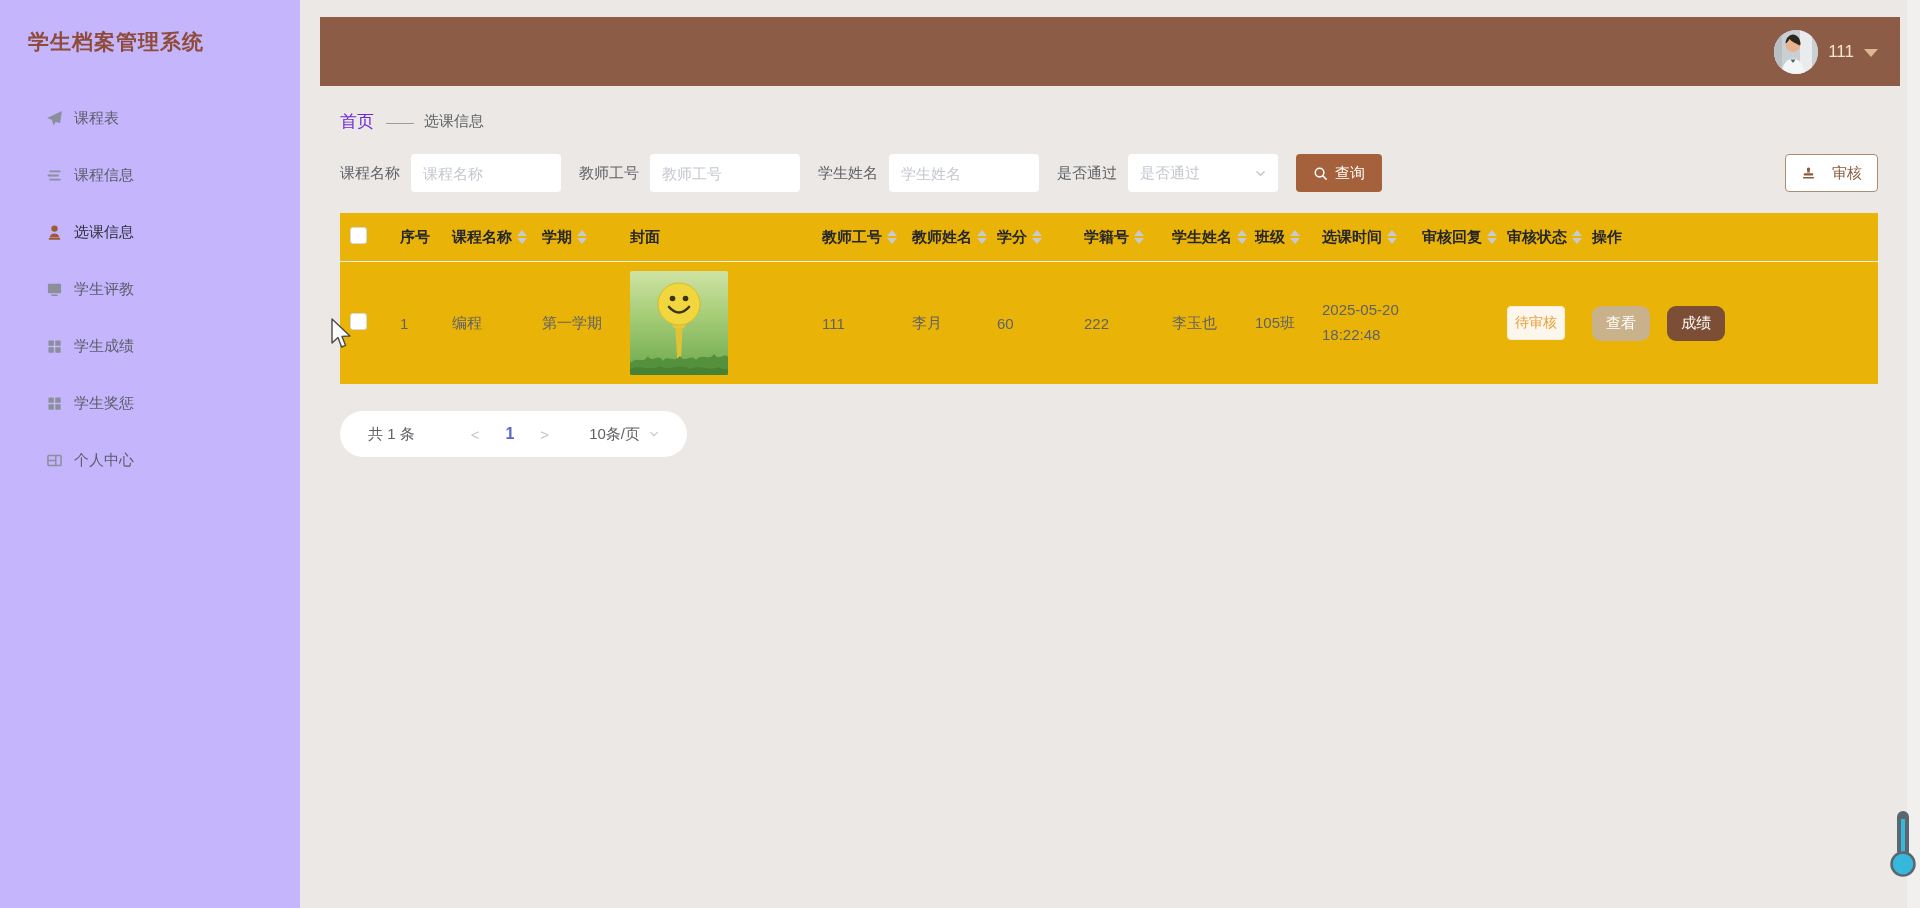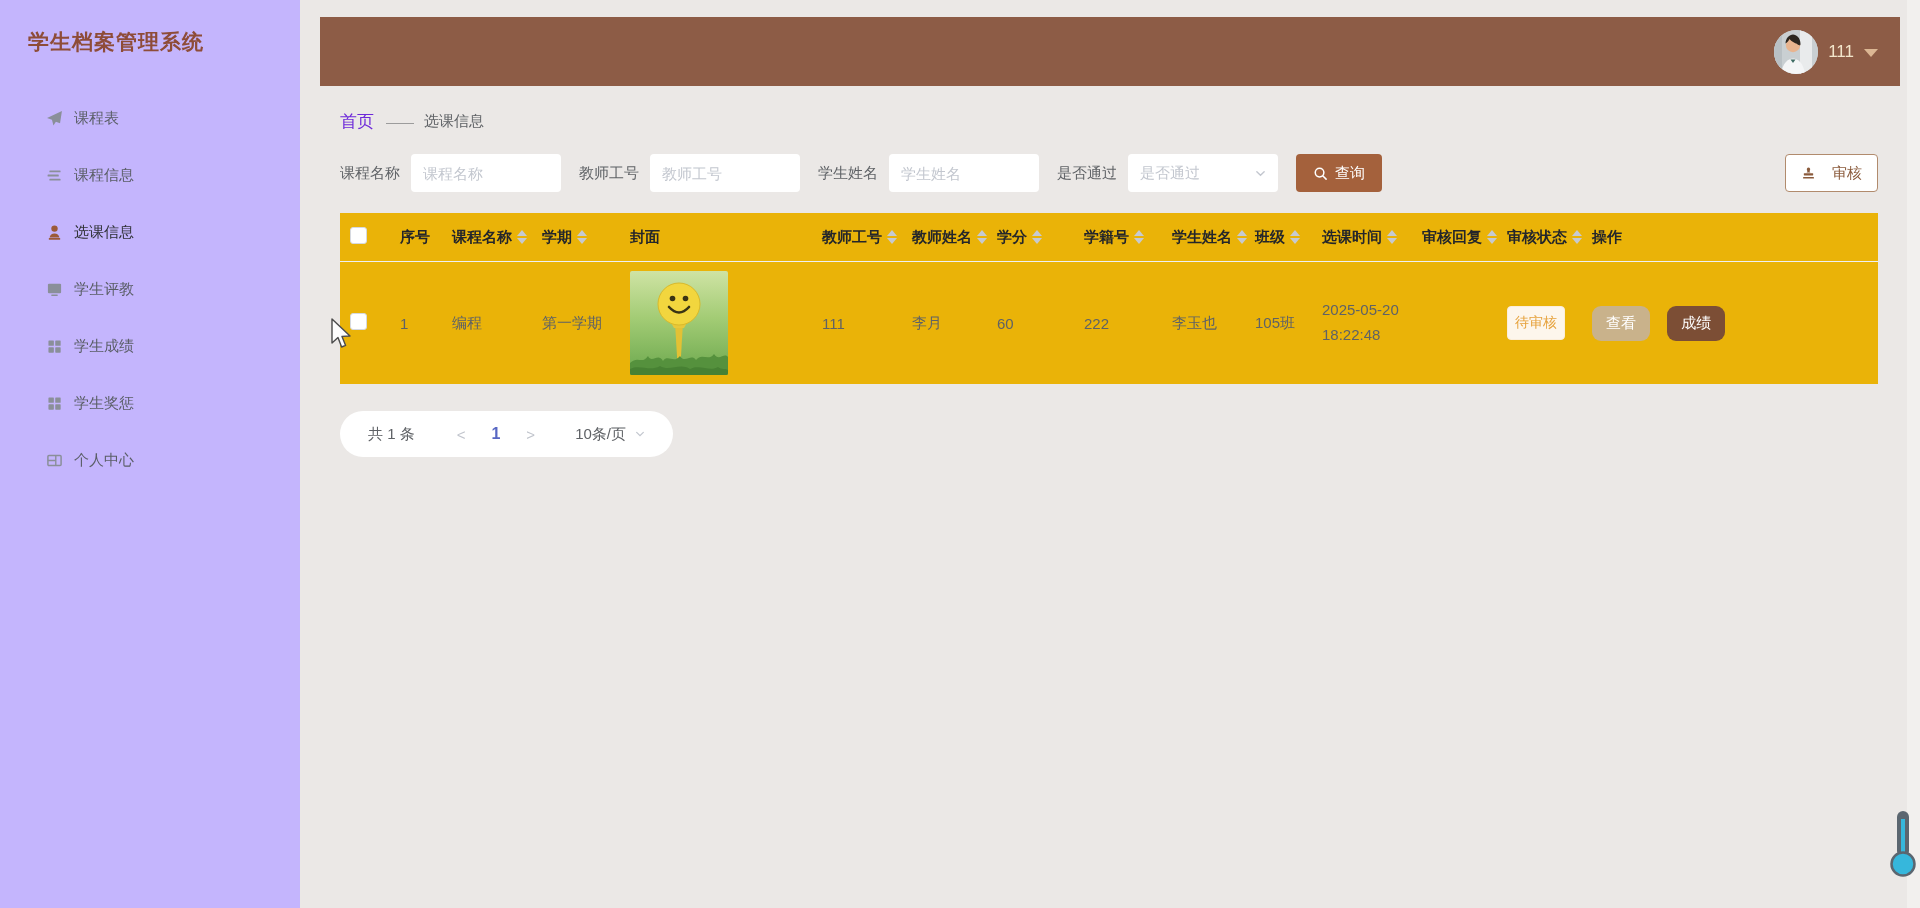--- a/index.html
+++ b/index.html
@@ -98,21 +98,21 @@
     border:none; color:#fff; font-size:15px; padding:8px 14px; border-radius:9px;
     cursor:pointer; font-family:inherit;
   }
   .btn-view { background:#c9b28b; margin-right:13px; }
   .btn-score { background:#7c4e35; }
   
   .pagination {
     margin-top:27px; display:inline-flex; align-items:center; height:46px;
     background:#fff; border-radius:24px; padding:0 28px; font-size:15px; color:#5f6266;
   }
-  .pg-total { margin-right:30px; }
+  .pg-total { margin-right:44px; }
   .pg-prev, .pg-next { color:#c0c4cc; font-size:15px; padding:0 12px; cursor:pointer; }
   .pg-page { color:#5867c3; font-weight:bold; font-size:16px; padding:0 14px; cursor:pointer; }
   .pg-size { margin-left:28px; display:inline-flex; align-items:center; gap:9px; cursor:pointer; }
   .pg-size .chev { width:10px; height:10px; }
   
   .scroll-track { position:absolute; right:0; top:0; width:13px; height:908px; background:#f2f0ee; z-index:5; }
   .thermometer { position:absolute; left:1888px; top:810px; z-index:6; }
   .mouse-cursor { position:absolute; left:330px; top:318px; z-index:7; pointer-events:none; }
 </style>
 </head>

